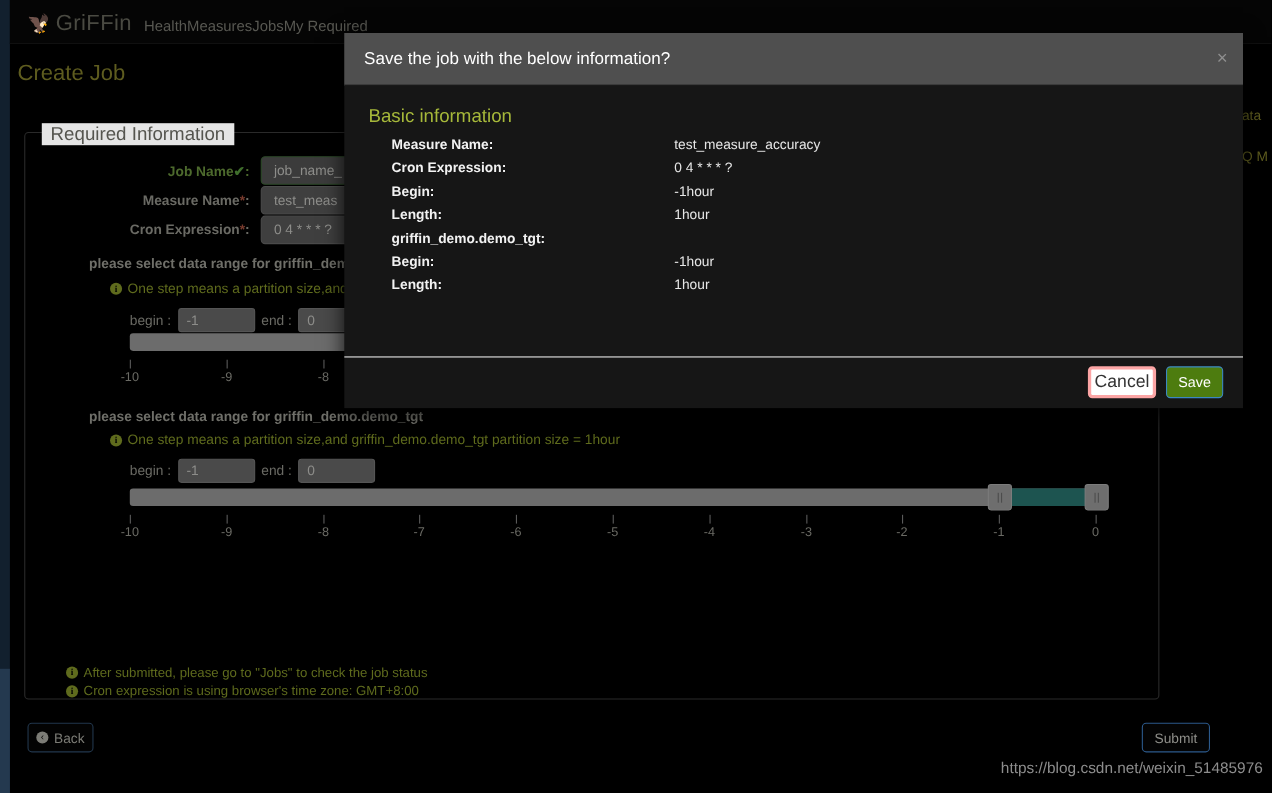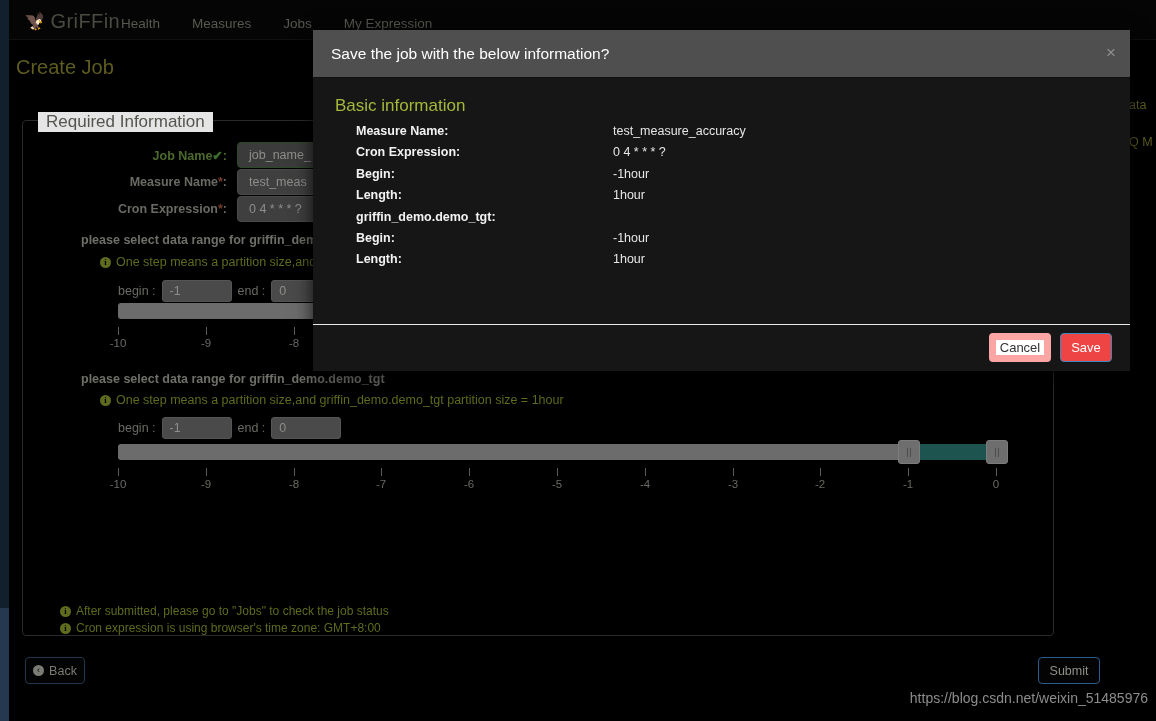--- a/index.html
+++ b/index.html
@@ -26,21 +26,21 @@
     position: absolute; left: 9px; top: 0; width: 1147px; height: 40px;
     background: #050505;
     border-bottom: 1px solid #101010;
   }
   .brand {
     position: absolute; left: 15px; top: 10px;
     display: flex; align-items: center; gap: 5px;
     color: #4a4a42; font-size: 20px; letter-spacing: .4px;
   }
   .brand-glyph { font-size: 17px; color: #6b5a2a; transform: scaleX(-1); display:block; }
-  .nav-links { position: absolute; left: 112px; top: 16px; display: flex; gap: 32px; }
+  .nav-links { position: absolute; left: 122px; top: 16px; display: flex; }
   .nav-links span { color: #585852; font-size: 13.5px; }
 
   
   .page-title {
     position: absolute; left: 16px; top: 56px;
     color: #5e5c1f; font-size: 20px; font-weight: 400;
   }
   .page-sub {
     position: absolute; left: 16px; top: 86px;
     color: #6e6a16; font-size: 12.5px; font-weight: bold;
@@ -168,26 +168,26 @@
     position: absolute; left: 21px; color: #f2f2f2; font-size: 12.5px; font-weight: bold;
   }
   .kv .v { position: absolute; left: 278px; color: #e6e6e6; font-size: 12.5px; }
   .modal-foot {
     position: relative; height: 46px; border-top: 1px solid #e8e8e8;
     display: flex; align-items: center; justify-content: flex-end;
     gap: 9px; padding-right: 18px;
   }
   .btn-cancel {
     min-width: 62px; height: 29px; border-radius: 4px;
-    background: #fff; border: 7px solid #fca5a5; color: #333; font-size: 13px;
+    background: #fff; border: 3px solid #fca5a5; color: #333; font-size: 16px;
     display: flex; align-items: center; justify-content: center;
   }
   .btn-save {
     min-width: 52px; height: 29px; border-radius: 4px;
-    background: #ef4444; border: 1px solid #3b88c3; color: #fff; font-size: 13px;
+    background: #4d7c0f; border: 1px solid #3b88c3; color: #fff; font-size: 13px;
     display: flex; align-items: center; justify-content: center;
   }
 
   .watermark {
     position: absolute; right: 8px; top: 690px;
     color: #8d8d8d; font-size: 14px;
   }
 </style>
 </head>
 <body>
@@ -199,21 +199,21 @@
 
   <div class="navbar">
     <div class="brand">
       <span class="brand-glyph">🦅</span>
       <span>GriFFin</span>
     </div>
     <div class="nav-links">
       <span>Health</span>
       <span>Measures</span>
       <span>Jobs</span>
-      <span>My Expression</span>
+      <span>My Required</span>
     </div>
   </div>
 
   <div class="page-title">Create Job</div>
 
   <div class="panel"></div>
   <div class="panel-legend">Required Information</div>
 
   <div class="form-row" style="left:80px; top:142px;">
     <div class="form-label lbl-green">

